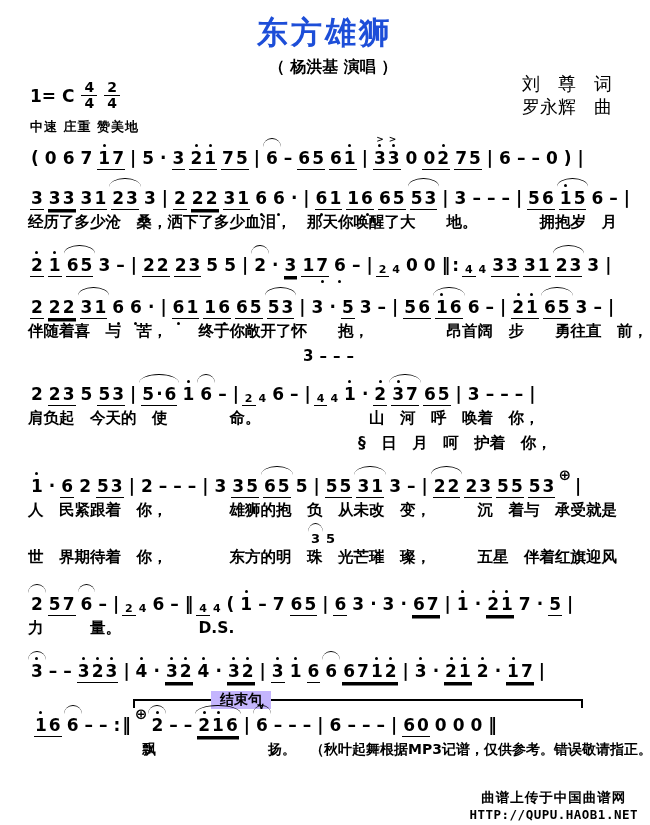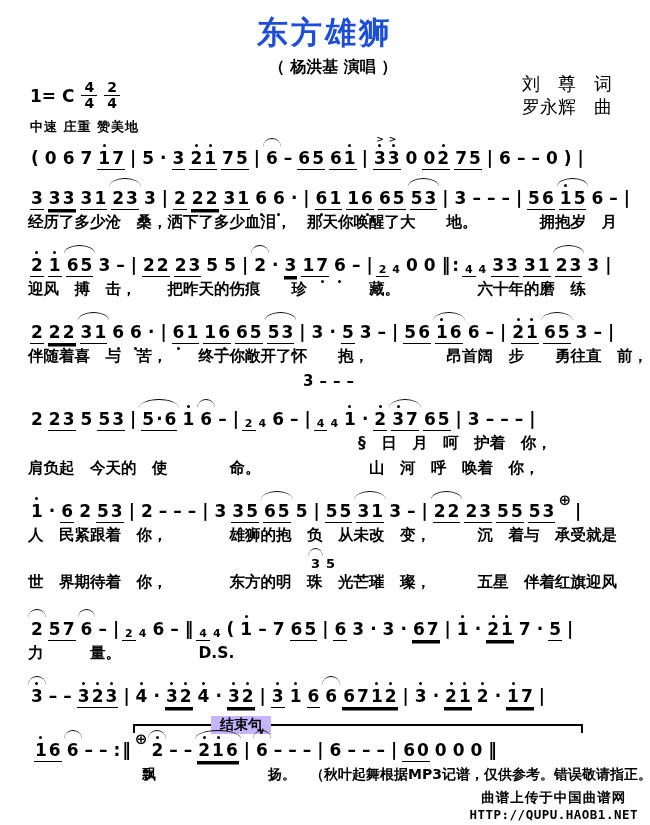--- a/index.html
+++ b/index.html
@@ -92,33 +92,32 @@
   <div class="jp"><span class="tok"><b>(</b></span><span class="tok"><b>0</b></span><span class="tok"><b>6</b></span><span class="tok"><b>7</b></span><span class="tok u1"><b class="hi">1</b><b>7</b></span><span class="tok"><b>|</b></span><span class="tok"><b>5</b></span><span class="tok"><b>·</b></span><span class="tok u1"><b>3</b></span><span class="tok u1"><b class="hi">2</b><b class="hi">1</b></span><span class="tok u1"><b>7</b><b>5</b></span><span class="tok"><b>|</b></span><span class="tok tie"><b>6</b></span><span class="tok"><b>–</b></span><span class="tok u1"><b>6</b><b>5</b></span><span class="tok u1"><b>6</b><b class="hi">1</b></span><span class="tok"><b>|</b></span><span class="tok mk u1" data-mark="&gt; &gt;"><b class="hi">3</b><b class="hi">3</b></span><span class="tok"><b>0</b></span><span class="tok u1"><b>0</b><b class="hi">2</b></span><span class="tok u1"><b>7</b><b>5</b></span><span class="tok"><b>|</b></span><span class="tok"><b>6</b></span><span class="tok"><b>–</b></span><span class="tok"><b>–</b></span><span class="tok"><b>0</b></span><span class="tok"><b>)</b></span><span class="tok"><b>|</b></span></div>
 </div>
 
 <div class="sys" style="margin-top:4px">
   <div class="jp"><span class="tok u1"><b>3</b></span><span class="tok u2"><b>3</b><b>3</b></span><span class="tok u1"><b>3</b><b>1</b></span><span class="tok tie u1"><b>2</b><b>3</b></span><span class="tok"><b>3</b></span><span class="tok"><b>|</b></span><span class="tok u1"><b>2</b></span><span class="tok u2"><b>2</b><b>2</b></span><span class="tok u1"><b>3</b><b>1</b></span><span class="tok"><b class="lo">6</b></span><span class="tok"><b class="lo">6</b></span><span class="tok"><b>·</b></span><span class="tok"><b>|</b></span><span class="tok u1"><b class="lo">6</b><b>1</b></span><span class="tok u1"><b>1</b><b class="lo">6</b></span><span class="tok u1"><b>6</b><b>5</b></span><span class="tok tie u1"><b>5</b><b>3</b></span><span class="tok"><b>|</b></span><span class="tok"><b>3</b></span><span class="tok"><b>–</b></span><span class="tok"><b>–</b></span><span class="tok"><b>–</b></span><span class="tok"><b>|</b></span><span class="tok u1"><b>5</b><b>6</b></span><span class="tok tie u1"><b class="hi">1</b><b>5</b></span><span class="tok"><b>6</b></span><span class="tok"><b>–</b></span><span class="tok"><b>|</b></span></div>
   <div class="lyr">经历了多少沧　桑，洒下了多少血泪，　那天你唤醒了大　　地。　　　　拥抱岁　月</div>
 </div>
 
 <div class="sys" style="margin-top:6px">
   <div class="jp"><span class="tok u1"><b class="hi">2</b></span><span class="tok u1"><b class="hi">1</b></span><span class="tok tie u1"><b>6</b><b>5</b></span><span class="tok"><b>3</b></span><span class="tok"><b>–</b></span><span class="tok"><b>|</b></span><span class="tok u1"><b>2</b><b>2</b></span><span class="tok u1"><b>2</b><b>3</b></span><span class="tok"><b>5</b></span><span class="tok"><b>5</b></span><span class="tok"><b>|</b></span><span class="tok tie"><b>2</b></span><span class="tok"><b>·</b></span><span class="tok u2"><b>3</b></span><span class="tok u1"><b>1</b><b class="lo">7</b></span><span class="tok"><b class="lo">6</b></span><span class="tok"><b>–</b></span><span class="tok"><b>|</b></span><span class="tok frac"><i>2</i><i>4</i></span><span class="tok"><b>0</b></span><span class="tok"><b>0</b></span><span class="tok"><b>‖</b><b>:</b></span><span class="tok frac"><i>4</i><i>4</i></span><span class="tok u1"><b>3</b><b>3</b></span><span class="tok u1"><b>3</b><b>1</b></span><span class="tok tie u1"><b>2</b><b>3</b></span><span class="tok"><b>3</b></span><span class="tok"><b>|</b></span></div>
-  <div class="lyr">迎风　搏　击，　　把昨天的伤痕　　珍　　　　藏。　　　　　六十年的磨　练</div>
 </div>
 
 <div class="sys" style="margin-top:6px">
   <div class="jp"><span class="tok u1"><b>2</b></span><span class="tok u2"><b>2</b><b>2</b></span><span class="tok tie u1"><b>3</b><b>1</b></span><span class="tok"><b class="lo">6</b></span><span class="tok"><b class="lo">6</b></span><span class="tok"><b>·</b></span><span class="tok"><b>|</b></span><span class="tok u1"><b class="lo">6</b><b>1</b></span><span class="tok u1"><b>1</b><b class="lo">6</b></span><span class="tok u1"><b>6</b><b>5</b></span><span class="tok tie u1"><b>5</b><b>3</b></span><span class="tok"><b>|</b></span><span class="tok"><b>3</b></span><span class="tok"><b>·</b></span><span class="tok u1"><b>5</b></span><span class="tok"><b>3</b></span><span class="tok"><b>–</b></span><span class="tok"><b>|</b></span><span class="tok u1"><b>5</b><b>6</b></span><span class="tok tie u1"><b class="hi">1</b><b>6</b></span><span class="tok"><b>6</b></span><span class="tok"><b>–</b></span><span class="tok"><b>|</b></span><span class="tok u1"><b class="hi">2</b><b class="hi">1</b></span><span class="tok tie u1"><b>6</b><b>5</b></span><span class="tok"><b>3</b></span><span class="tok"><b>–</b></span><span class="tok"><b>|</b></span></div>
   <div class="lyr">伴随着喜　与　苦，　　终于你敞开了怀　　抱，　　　　　昂首阔　步　　勇往直　前，</div>
   <div class="jp sub" style="margin-left:272px"><span class="tok"><b>3</b></span><span class="tok"><b>–</b></span><span class="tok"><b>–</b></span><span class="tok"><b>–</b></span></div>
 </div>
 
 <div class="sys" style="margin-top:6px">
   <div class="jp"><span class="tok"><b>2</b></span><span class="tok u1"><b>2</b><b>3</b></span><span class="tok"><b>5</b></span><span class="tok u1"><b>5</b><b>3</b></span><span class="tok"><b>|</b></span><span class="tok tie u1"><b>5</b><b>·</b><b>6</b></span><span class="tok"><b class="hi">1</b></span><span class="tok tie"><b>6</b></span><span class="tok"><b>–</b></span><span class="tok"><b>|</b></span><span class="tok frac"><i>2</i><i>4</i></span><span class="tok"><b>6</b></span><span class="tok"><b>–</b></span><span class="tok"><b>|</b></span><span class="tok frac"><i>4</i><i>4</i></span><span class="tok"><b class="hi">1</b></span><span class="tok"><b>·</b></span><span class="tok u1"><b class="hi">2</b></span><span class="tok tie u1"><b class="hi">3</b><b>7</b></span><span class="tok u1"><b>6</b><b>5</b></span><span class="tok"><b>|</b></span><span class="tok"><b>3</b></span><span class="tok"><b>–</b></span><span class="tok"><b>–</b></span><span class="tok"><b>–</b></span><span class="tok"><b>|</b></span></div>
+  <div class="lyr">肩负起　今天的　使　　　　命。　　　　　　　山　河　呼　唤着　你，</div>
   <div class="lyr" style="margin-left:330px">§　日　月　呵　护着　你，</div>
-  <div class="lyr">肩负起　今天的　使　　　　命。　　　　　　　山　河　呼　唤着　你，</div>
 </div>
 
 <div class="sys" style="margin-top:6px">
   <div class="jp"><span class="tok"><b class="hi">1</b></span><span class="tok"><b>·</b></span><span class="tok u1"><b>6</b></span><span class="tok"><b>2</b></span><span class="tok u1"><b>5</b><b>3</b></span><span class="tok"><b>|</b></span><span class="tok"><b>2</b></span><span class="tok"><b>–</b></span><span class="tok"><b>–</b></span><span class="tok"><b>–</b></span><span class="tok"><b>|</b></span><span class="tok"><b>3</b></span><span class="tok u1"><b>3</b><b>5</b></span><span class="tok tie u1"><b>6</b><b>5</b></span><span class="tok"><b>5</b></span><span class="tok"><b>|</b></span><span class="tok u1"><b>5</b><b>5</b></span><span class="tok tie u1"><b>3</b><b>1</b></span><span class="tok"><b>3</b></span><span class="tok"><b>–</b></span><span class="tok"><b>|</b></span><span class="tok tie u1"><b>2</b><b>2</b></span><span class="tok u1"><b>2</b><b>3</b></span><span class="tok u1"><b>5</b><b>5</b></span><span class="tok u1"><b>5</b><b>3</b></span><span class="tok coda">⊕</span><span class="tok"><b>|</b></span></div>
   <div class="lyr">人　民紧跟着　你，　　　　雄狮的抱　负　从未改　变，　　　沉　着与　承受就是</div>
   <div class="jp alt" style="margin-left:280px"><span class="tok tie"><b>3</b></span><span class="tok"><b>5</b></span></div>
   <div class="lyr">世　界期待着　你，　　　　东方的明　珠　光芒璀　璨，　　　五星　伴着红旗迎风</div>
 </div>
 
 <div class="sys" style="margin-top:10px">

